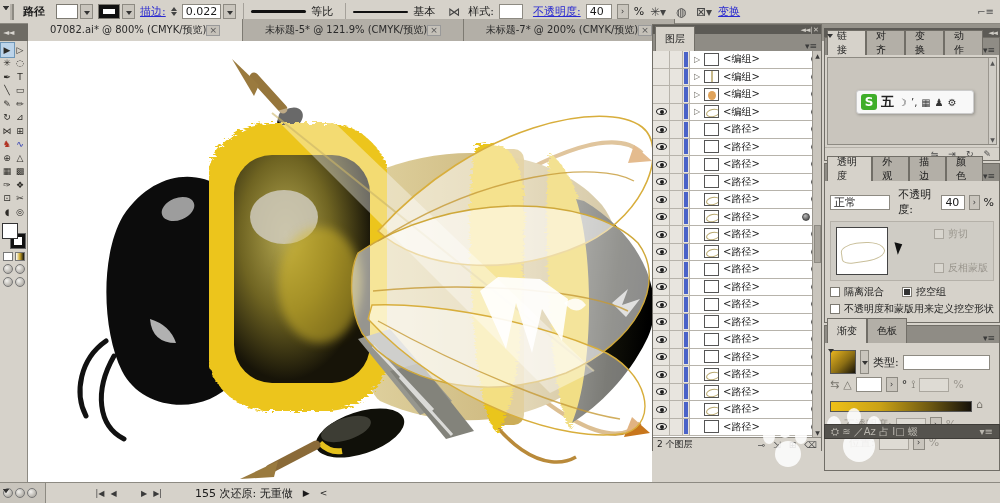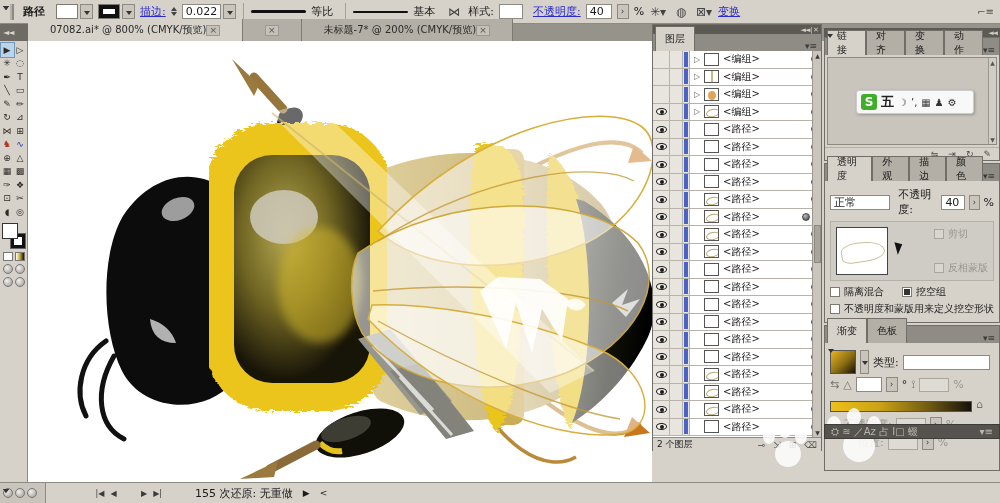--- a/index.html
+++ b/index.html
@@ -218,20 +218,21 @@
 
   <div id="tabbar" class="abs">
     <span id="tab-dock-collapse">◄◄</span>
 
       <span class="doctab active">
         <span>07082.ai* @ 800% (CMYK/预览)</span>
         <span class="x">×</span>
       </span>
 
       <span class="doctab">
+        <span>未标题-5* @ 121.9% (CMYK/预览)</span>
         <span class="x">×</span>
       </span>
 
       <span class="doctab">
         <span>未标题-7* @ 200% (CMYK/预览)</span>
         <span class="x">×</span>
       </span>
 
   </div>
 
@@ -946,21 +947,21 @@
         <div class="row">
           <span id="grad-bar"></span>
           <span class="gicon">⌂</span>
         </div>
         <div class="row" style="margin-left:14px">
           <span class="gray">不透明度:</span>
           <span class="gfield"></span>
           <span class="pctgt">›</span>
           <span class="gray">%</span>
         </div>
-        <div class="row" style="margin-left:28px">
+        <div class="row" style="margin-left:19px">
           <span class="gray">位置:</span>
           <span class="gfield"></span>
           <span class="pctgt">›</span>
           <span class="gray">%</span>
         </div>
       </div>
       <div class="paw" style="left:2px; top:84px; width:60px; height:55px;">
         <i style="left:16px;top:20px;width:32px;height:32px;"></i>
           <i style="left:0px;top:6px;width:14px;height:18px;"></i>
         <i style="left:20px;top:-2px;width:14px;height:18px;"></i>

